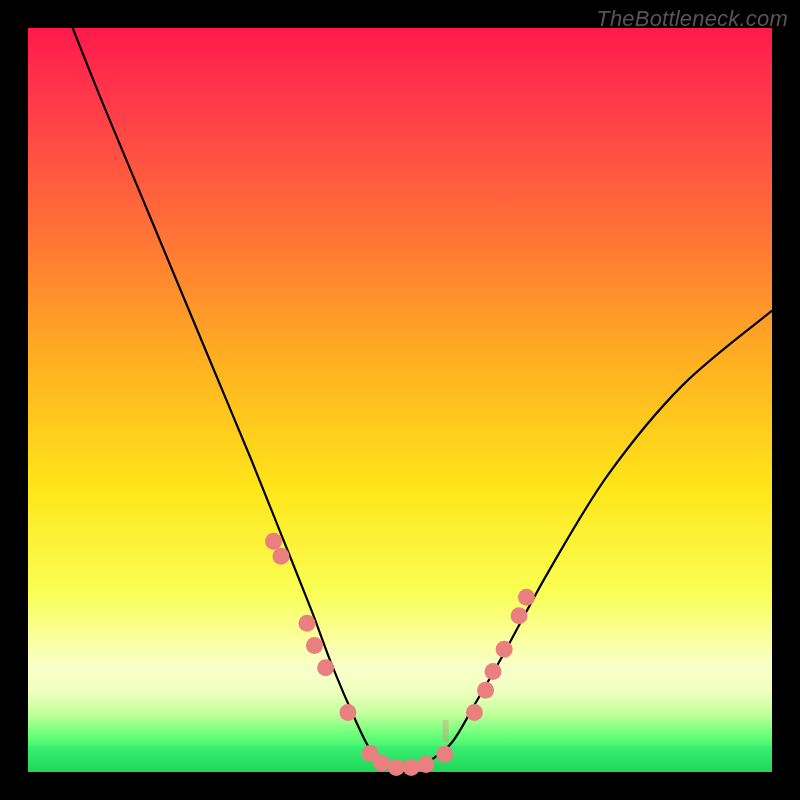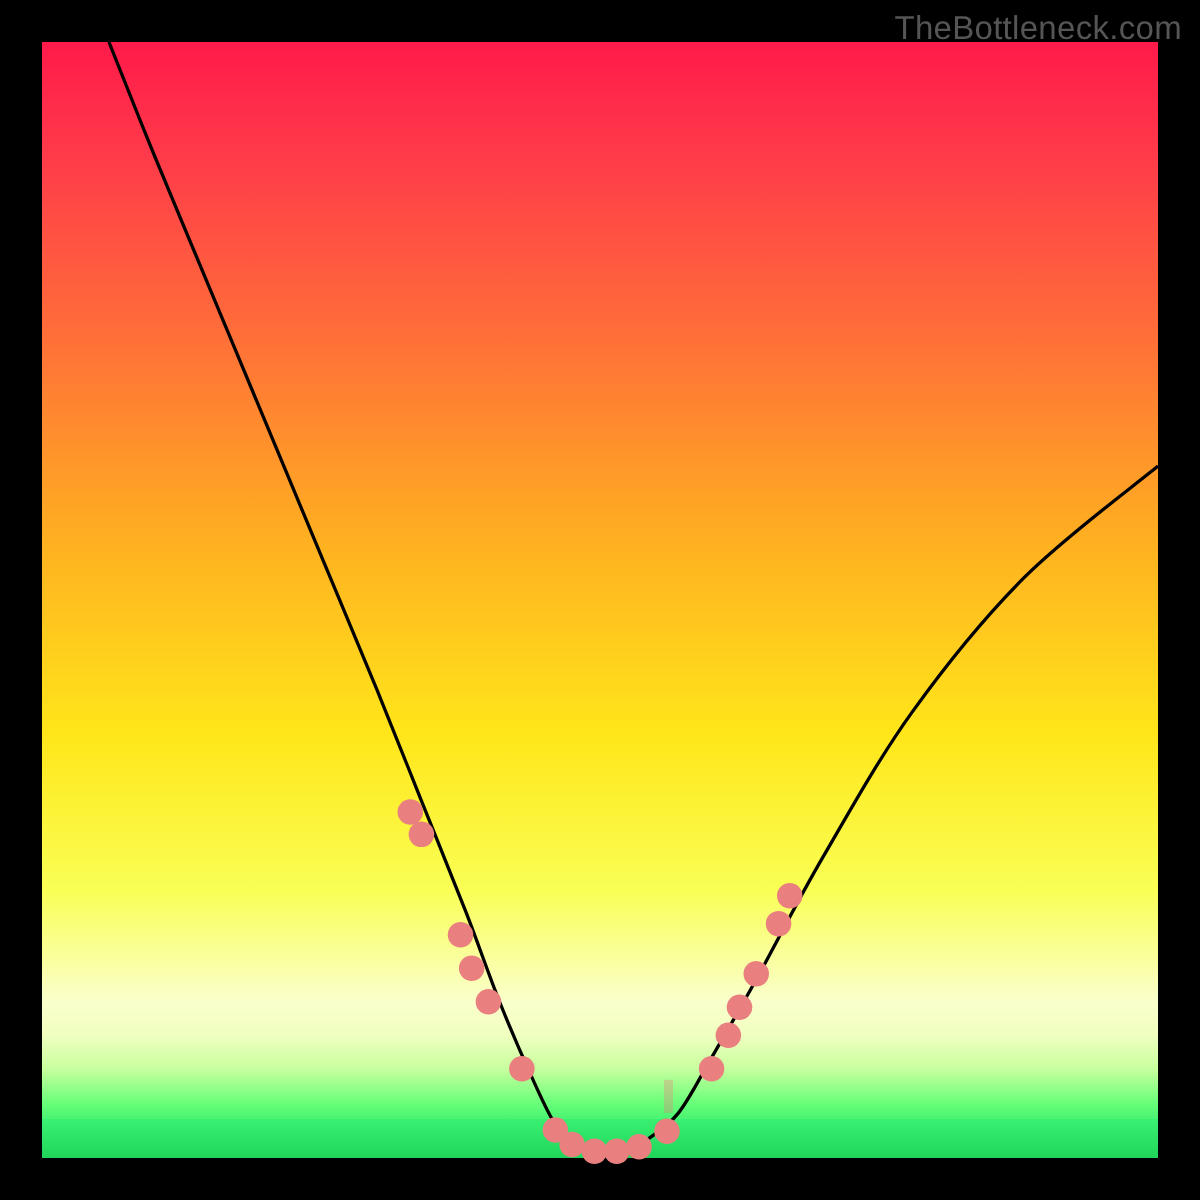--- a/index.html
+++ b/index.html
@@ -2,20 +2,21 @@
 <html><head>
 <meta charset="utf-8">
 <style>
   * { margin: 0; padding: 0; box-sizing: border-box; }
   html, body { width: 800px; height: 800px; overflow: hidden; background: #000; }
   .frame {
     position: relative;
     width: 800px;
     height: 800px;
     background: #000;
+    font-style: italic;
   }
   .plot-area {
     position: absolute;
     left: 28px;
     top: 28px;
     width: 744px;
     height: 744px;
     background: linear-gradient(to bottom,
       #ff1a4a 0%,
       #ff3a4a 10%,

